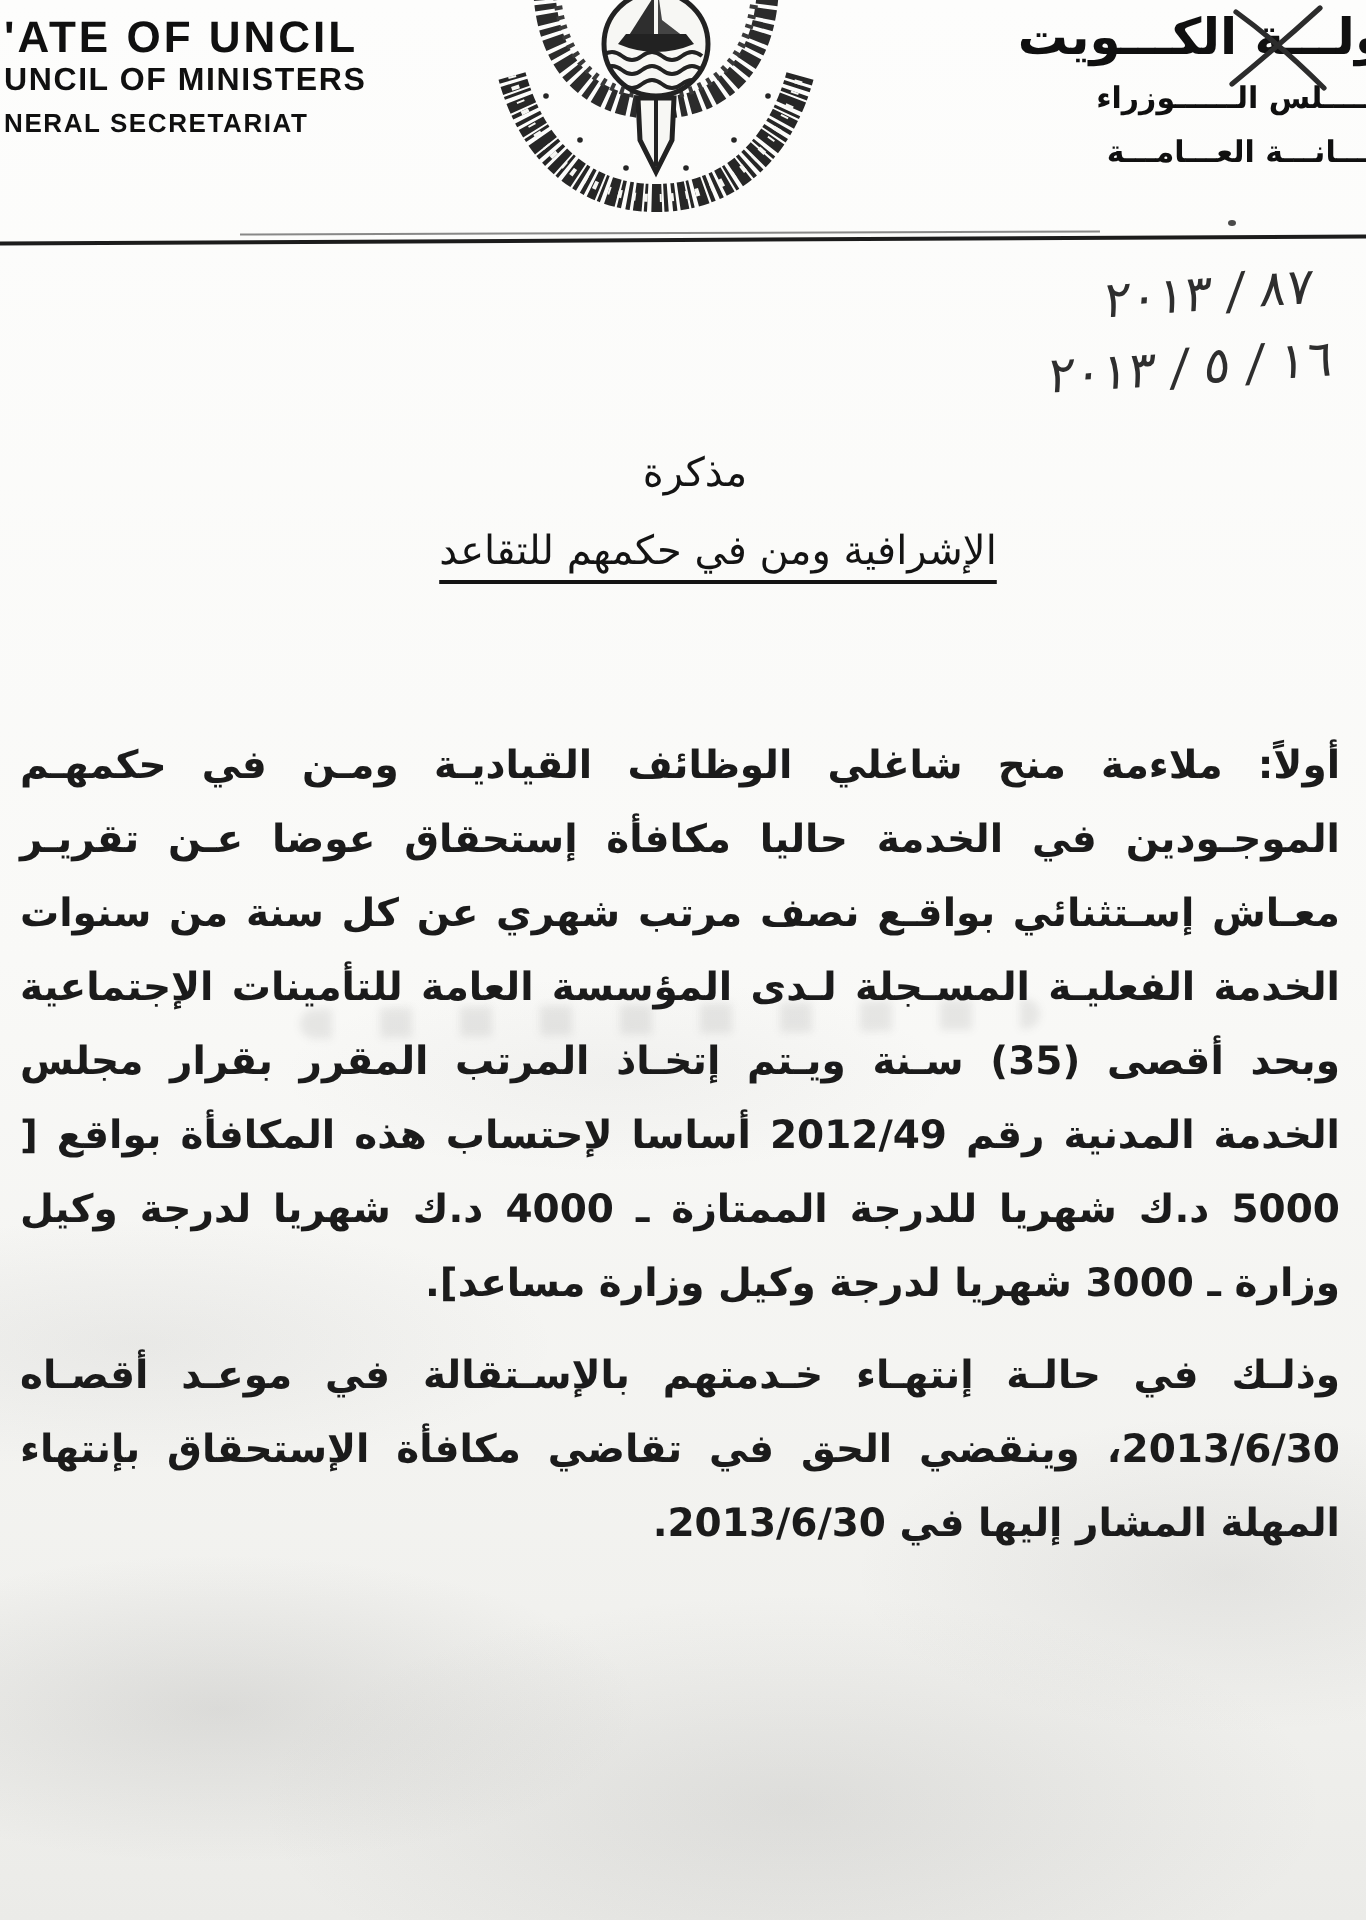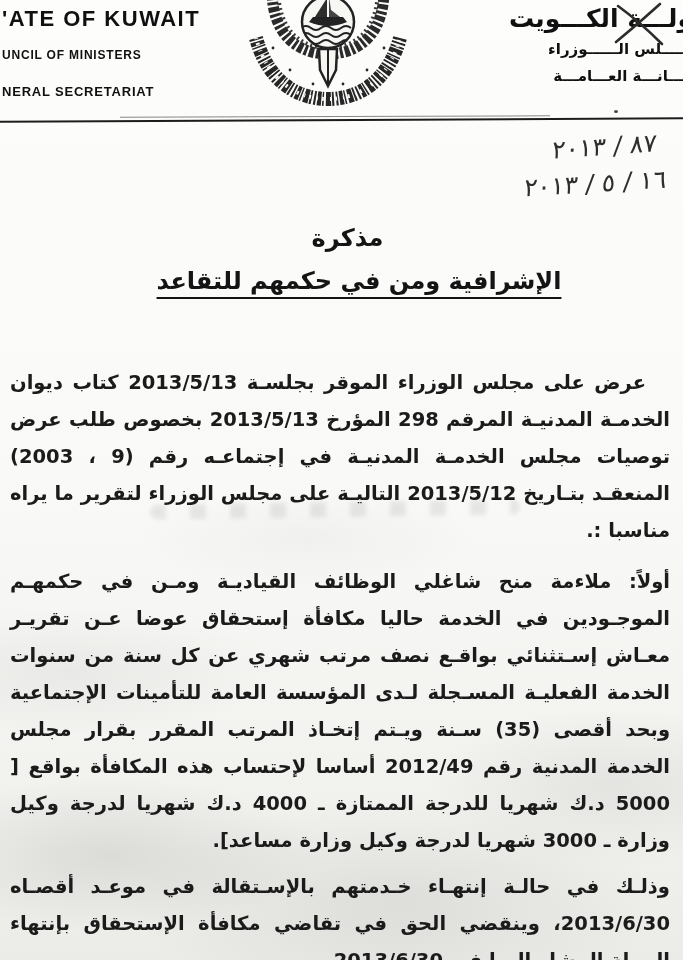--- a/index.html
+++ b/index.html
@@ -14,38 +14,38 @@
       radial-gradient(ellipse 300px 110px at 16% 89%, rgba(110,110,110,.16), rgba(0,0,0,0) 70%),
       radial-gradient(ellipse 380px 150px at 58% 94%, rgba(120,120,120,.14), rgba(0,0,0,0) 70%),
       radial-gradient(ellipse 260px 110px at 90% 82%, rgba(125,125,125,.12), rgba(0,0,0,0) 72%),
       radial-gradient(ellipse 300px 90px at 10% 70%, rgba(130,130,130,.10), rgba(0,0,0,0) 70%),
       radial-gradient(ellipse 240px 70px at 45% 56%, rgba(140,140,140,.07), rgba(0,0,0,0) 70%),
       linear-gradient(180deg,#fdfdfc 0%,#f9f9f7 50%,#f0f0ed 88%,#ebebe8 100%);
   }
   
   .eng{position:absolute;left:2px;top:6px;color:#101010;font-family:"Liberation Sans",sans-serif;}
   .eng .l1{font-size:22px;font-weight:bold;letter-spacing:1.5px;white-space:nowrap;}
-  .eng .l2{font-size:12px;font-weight:bold;letter-spacing:.8px;margin-top:16px;white-space:nowrap;}
-  .eng .l3{font-size:13px;font-weight:bold;letter-spacing:.8px;margin-top:22px;white-space:nowrap;}
+  .eng .l2{font-size:16px;font-weight:bold;letter-spacing:.8px;margin-top:0;white-space:nowrap;}
+  .eng .l3{font-size:13px;font-weight:bold;letter-spacing:.8px;margin-top:4px;white-space:nowrap;}
   .ara{position:absolute;right:-10px;top:4px;text-align:right;direction:rtl;color:#101010;white-space:nowrap;}
   .ara .l1{font-size:25px;font-weight:bold;}
   .ara .l2{font-size:15px;font-weight:bold;margin-top:7px;}
   .ara .l3{font-size:15px;font-weight:bold;margin-top:9px;}
   .xmark{position:absolute;left:612px;top:0;}
   .emblem{position:absolute;left:243px;top:-14px;}
   .speck{position:absolute;left:614px;top:110px;width:4px;height:3px;background:#4a4a4a;border-radius:50%;}
   .rule{position:absolute;left:-4px;top:119px;width:694px;border-top:2px solid #1c1c1c;transform:rotate(-.3deg);}
   .rule2{position:absolute;left:120px;top:116px;width:430px;border-top:1px solid rgba(40,40,40,.55);transform:rotate(-.2deg);}
   
   .hand{position:absolute;direction:rtl;color:#2e2e2e;font-weight:400;white-space:nowrap;}
   .hand1{top:132px;right:26px;font-size:25px;letter-spacing:7px;transform:rotate(-4deg) skewX(-8deg);}
   .hand2{top:169px;right:16px;font-size:25px;letter-spacing:6px;transform:rotate(-3.5deg) skewX(-8deg);}
   
   .title{position:absolute;top:224px;left:0;width:100%;text-align:center;direction:rtl;color:#141414;}
-  .title div{font-size:24px;font-weight:bold;margin-left:12px;}
+  .title div{font-size:20px;font-weight:normal;margin-left:12px;}
   .title .t2{margin-top:16px;}
   .title .t3{margin-top:15px;text-decoration:underline;text-decoration-thickness:2px;text-underline-offset:8px;padding-left:23px;}
   
   .bodytext{
     position:absolute;top:364px;left:10px;right:13px;
     direction:rtl;text-align:justify;color:#1b1b1b;
     font-size:19.5px;font-weight:bold;line-height:37px;
   }
   .bodytext p{margin:0;}
   .p1{text-indent:24px;margin-bottom:14px !important;}
@@ -56,21 +56,21 @@
     background:repeating-linear-gradient(90deg, rgba(80,80,80,.20) 0 16px, rgba(0,0,0,0) 16px 40px);
     filter:blur(2px);opacity:.55;transform:rotate(-.8deg);
   }
 </style>
 </head>
 <body>
 
 <div class="page">
 
   <div class="eng">
-    <div class="l1">'ATE OF KUWAIT</div>
+    <div class="l1">'ATE OF UNCIL</div>
     <div class="l2">UNCIL OF MINISTERS</div>
     <div class="l3">NERAL SECRETARIAT</div>
   </div>
 
   <div class="emblem">
     <svg width="170" height="124" viewBox="0 0 170 124">
       <defs>
         <clipPath id="disc">
             <circle cx="85" cy="36" r="26"></circle>
           </clipPath>
@@ -122,18 +122,17 @@
   <div class="hand hand2">١٦ / ٥ / ٢٠١٣</div>
 
   <div class="title">
     <div class="t1">مذكرة</div>
     <div class="t3">الإشرافية ومن في حكمهم للتقاعد</div>
   </div>
 
   <div class="ghost"></div>
 
   <div class="bodytext">
-    <p class="p1">عرض على مجلس الوزراء الموقر بجلسـة 2013/5/13 كتاب ديوان الخدمـة المدنيـة المرقم 298 المؤرخ 2013/5/13 بخصوص طلب عرض توصيات مجلس الخدمـة المدنيـة في إجتماعـه رقم (9 ، 2003) المنعقـد بتـاريخ 2013/5/12 التاليـة على مجلس الوزراء لتقرير ما يراه مناسبا :.</p>
     <p class="p2"><span class="u">أولاً:</span><span> ملاءمة منح شاغلي الوظائف القياديـة ومـن في حكمهـم الموجـودين في الخدمة حاليا مكافأة إستحقاق عوضا عـن تقريـر معـاش إسـتثنائي بواقـع نصف مرتب شهري عن كل سنة من سنوات الخدمة الفعليـة المسـجلة لـدى المؤسسة العامة للتأمينات الإجتماعية وبحد أقصى (35) سـنة ويـتم إتخـاذ المرتب المقرر بقرار مجلس الخدمة المدنية رقم 2012/49 أساسا لإحتساب هذه المكافأة بواقع [ 5000 د.ك شهريا للدرجة الممتازة ـ 4000 د.ك شهريا لدرجة وكيل وزارة ـ 3000 شهريا لدرجة وكيل وزارة مساعد].</span></p>
     <p class="p3"><span class="u">وذلـك في حالـة إنتهـاء خـدمتهم بالإسـتقالة في موعـد أقصـاه 2013/6/30،</span><span> وينقضي الحق في تقاضي مكافأة الإستحقاق بإنتهاء المهلة المشار إليها في 2013/6/30.</span></p>
   </div>
 
 </div>
 
 </body></html>

